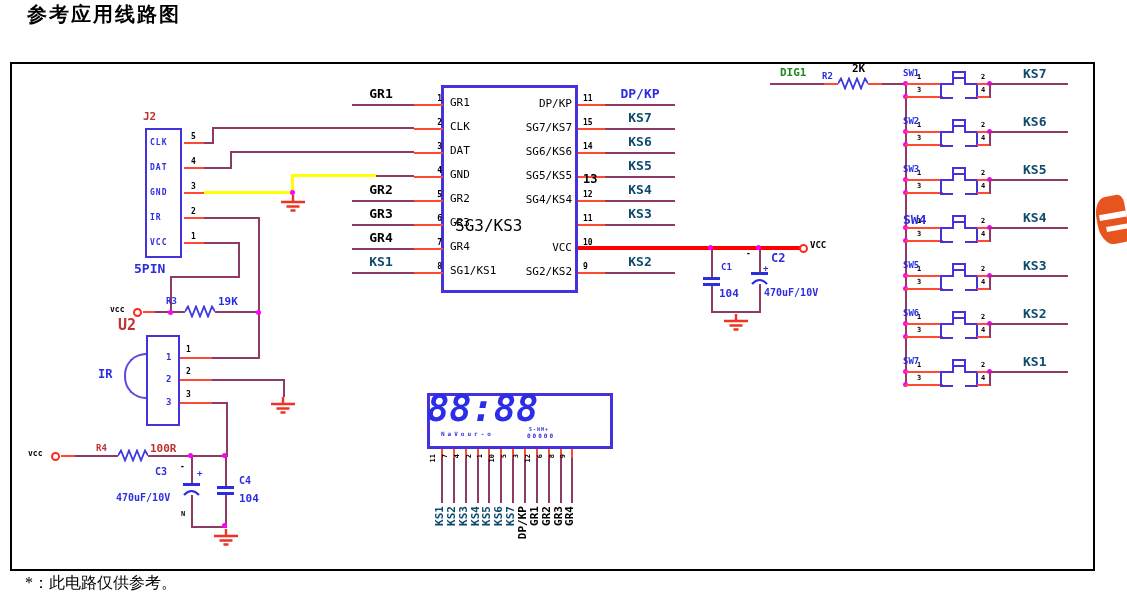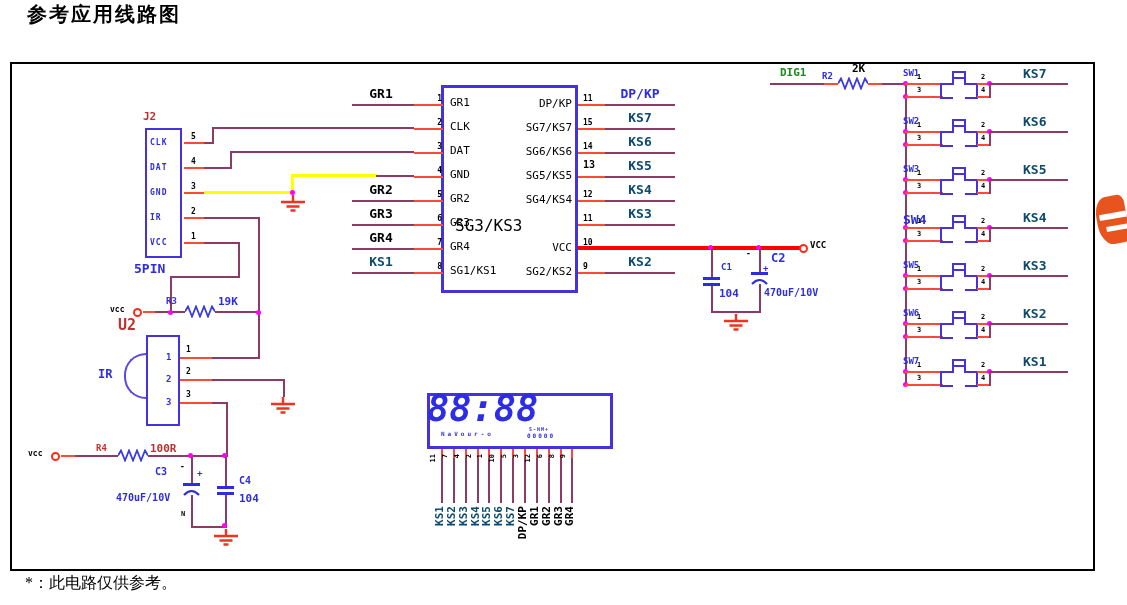--- a/index.html
+++ b/index.html
@@ -231,21 +231,21 @@
   <div class="t rd b" style="left:27px;top:-1px;width:70px;text-align:center;font-size:13px">KS7</div>
 </div>
 <div class="a" style="left:578px;top:136px;width:105px;height:22px">
   <div class="wire red" style="left:0;top:16px;width:27px"></div>
   <div class="t blk b" style="left:5px;top:7px;font-size:8px">14</div>
   <div class="wire" style="left:27px;top:16px;width:70px"></div>
   <div class="t rd b" style="left:27px;top:-1px;width:70px;text-align:center;font-size:13px">KS6</div>
 </div>
 <div class="a" style="left:578px;top:160px;width:105px;height:22px">
   <div class="wire red" style="left:0;top:16px;width:27px"></div>
-  <div class="t blk b" style="left:5px;top:0;font-size:10px">13</div>
+  <div class="t blk b" style="left:5px;top:13px;font-size:12px">13</div>
   <div class="wire" style="left:27px;top:16px;width:70px"></div>
   <div class="t rd b" style="left:27px;top:-1px;width:70px;text-align:center;font-size:13px">KS5</div>
 </div>
 <div class="a" style="left:578px;top:184px;width:105px;height:22px">
   <div class="wire red" style="left:0;top:16px;width:27px"></div>
   <div class="t blk b" style="left:5px;top:7px;font-size:8px">12</div>
   <div class="wire" style="left:27px;top:16px;width:70px"></div>
   <div class="t rd b" style="left:27px;top:-1px;width:70px;text-align:center;font-size:13px">KS4</div>
 </div>
 <div class="a" style="left:578px;top:208px;width:105px;height:22px">

